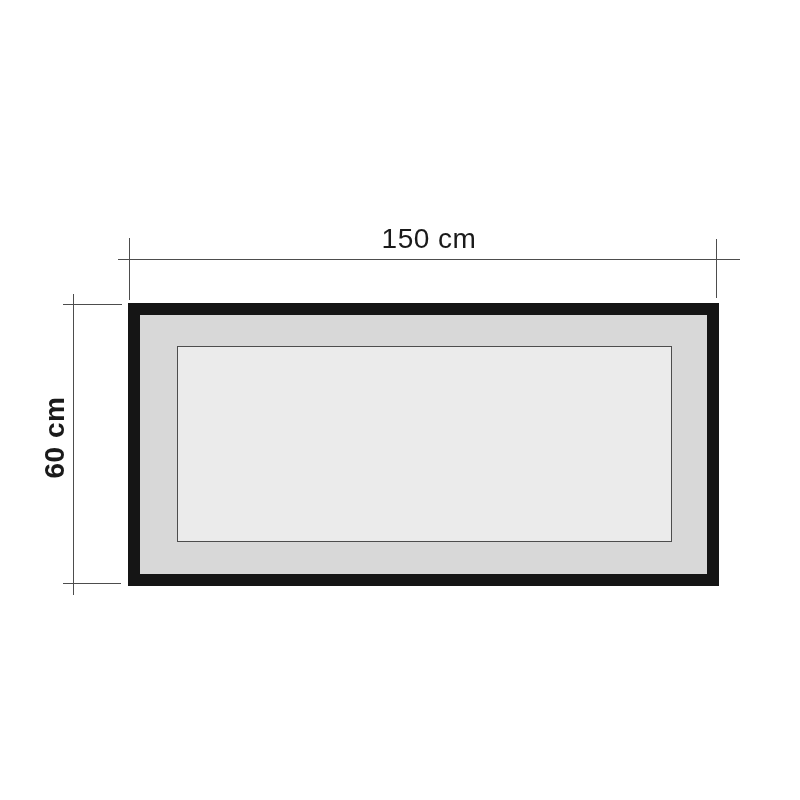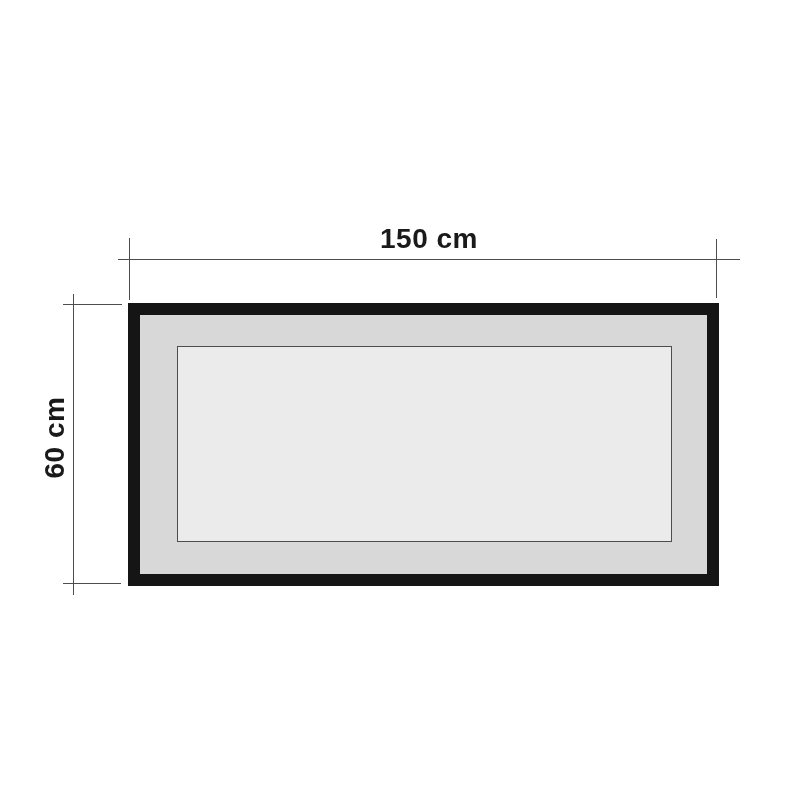--- a/index.html
+++ b/index.html
@@ -58,21 +58,21 @@
   .dim-w-ext-r  { left: 716px; top: 239px; height: 59px; }
   .dim-w-label {
     position: absolute;
     left: 118px;
     top: 224px;
     width: 622px;
     height: 29px;
     line-height: 29px;
     text-align: center;
     font-size: 28px;
-    font-weight: bold;
+    font-weight: normal;
     letter-spacing: 0.5px;
     color: var(--text, #1a1a1a);
   }
 
   
   .dim-h-line   { left: 73px;  top: 294px; height: 301px; }
   .dim-h-ext-t  { left: 63px;  top: 304px; width: 59px; }
   .dim-h-ext-b  { left: 63px;  top: 583px; width: 58px; }
   .dim-h-label {
     position: absolute;

